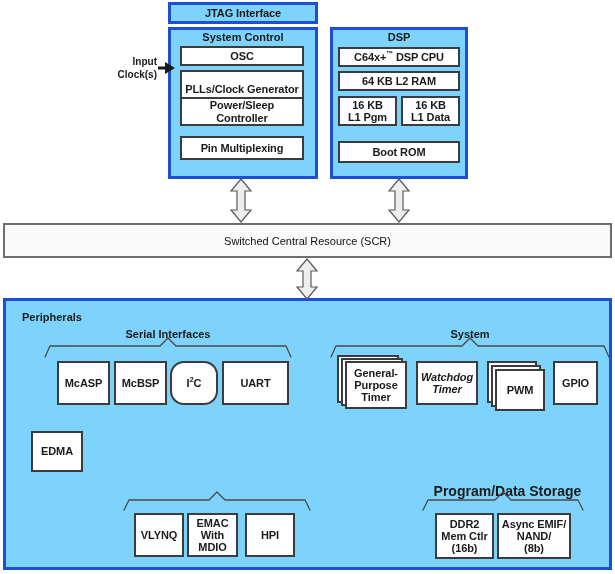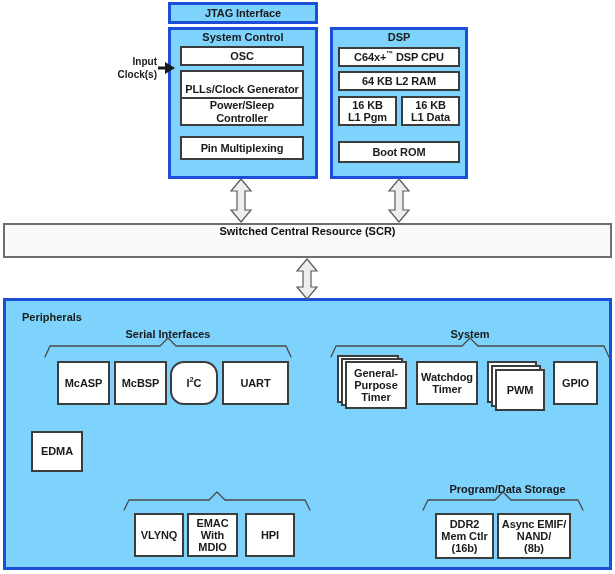--- a/index.html
+++ b/index.html
@@ -60,23 +60,23 @@
     text-align: center;
   }
 
   
   .scr {
     position: absolute;
     box-sizing: border-box;
     border: 2px solid #6e6e6e;
     background: #fafafa;
     display: flex;
-    align-items: flex-start;
+    align-items: center;
     justify-content: center;
-    font-weight: bold;
+    font-weight: normal;
     color: #101010;
   }
 
   
   .svg-layer {
     position: absolute;
     left: 0;
     top: 0;
     width: 615px;
     height: 574px;
@@ -171,21 +171,21 @@
   <div class="label label-center" style="left:380px; top:328px; width:180px; font-size:11px; text-align:center;">System</div>
 
   <div class="shadowbox" style="left:337px; top:355px; width:62px; height:48px;"></div>
   <div class="shadowbox" style="left:341px; top:358px; width:62px; height:48px;"></div>
   <div class="box frame-med" style="left:345px; top:361px; width:62px; height:48px; font-size:11px; flex-direction:column;">
     <span>General-</span>
     <span>Purpose</span>
     <span>Timer</span>
   </div>
 
-  <div class="box frame-med" style="left:416px; top:361px; width:62px; height:44px; font-size:11px; flex-direction:column;">
+  <div class="box frame-med" style="left:416px; top:361px; width:62px; height:44px; font-size:11px; flex-direction:column;font-style:italic;">
     <span>Watchdog</span>
     <span>Timer</span>
   </div>
 
   <div class="shadowbox" style="left:487px; top:361px; width:50px; height:42px;"></div>
   <div class="shadowbox" style="left:491px; top:365px; width:50px; height:42px;"></div>
   <div class="box frame-med" style="left:495px; top:369px; width:50px; height:42px; font-size:11px;">
     <span>PWM</span>
   </div>
 
@@ -203,21 +203,21 @@
   </div>
   <div class="box frame-med" style="left:187px; top:513px; width:51px; height:44px; font-size:11px; flex-direction:column;">
     <span>EMAC</span>
     <span>With</span>
     <span>MDIO</span>
   </div>
   <div class="box frame-med" style="left:245px; top:513px; width:50px; height:44px; font-size:11px;">
     <span>HPI</span>
   </div>
 
-  <div class="label label-center" style="left:425px; top:483px; width:165px; font-size:11px; text-align:center;">Program/Data Storage</div>
+  <div class="label label-center" style="left:425px; top:483px; width:165px; font-size:14px; text-align:center;">Program/Data Storage</div>
 
   <div class="box frame-med" style="left:435px; top:513px; width:59px; height:46px; font-size:11px; flex-direction:column;">
     <span>DDR2</span>
     <span>Mem Ctlr</span>
     <span>(16b)</span>
   </div>
   <div class="box frame-med" style="left:497px; top:513px; width:74px; height:46px; font-size:11px; flex-direction:column;">
     <span>Async EMIF/</span>
     <span>NAND/</span>
     <span>(8b)</span>

